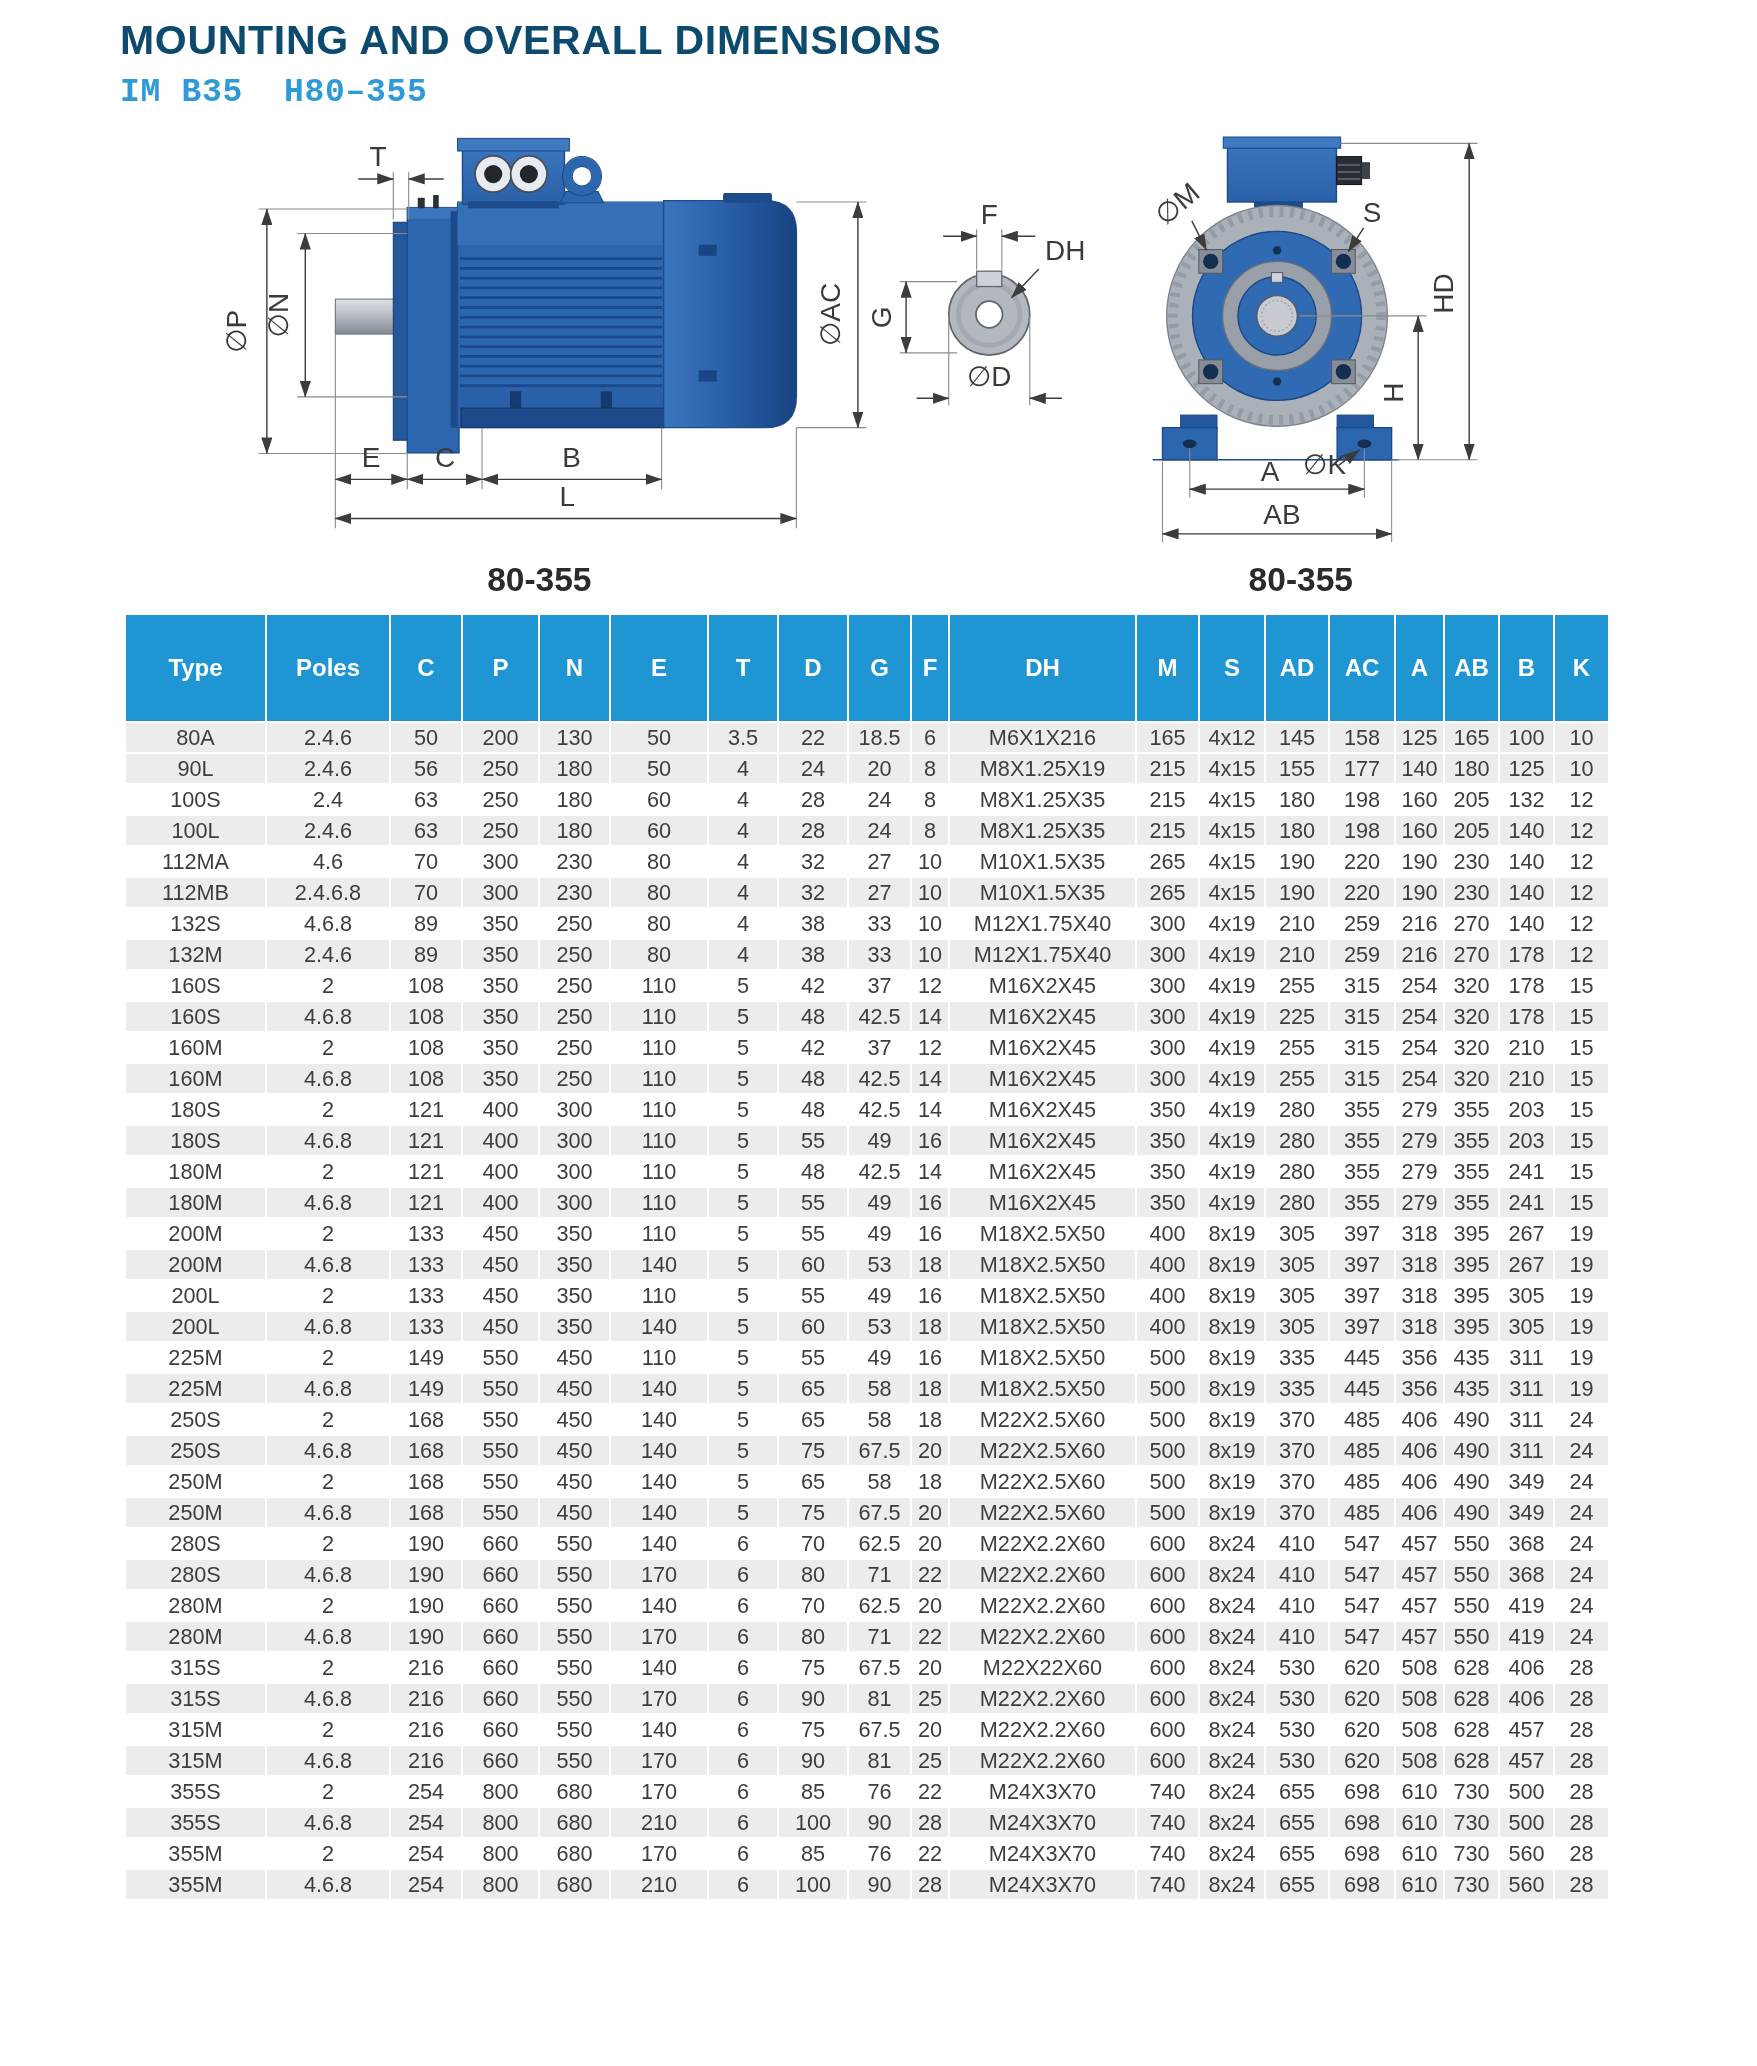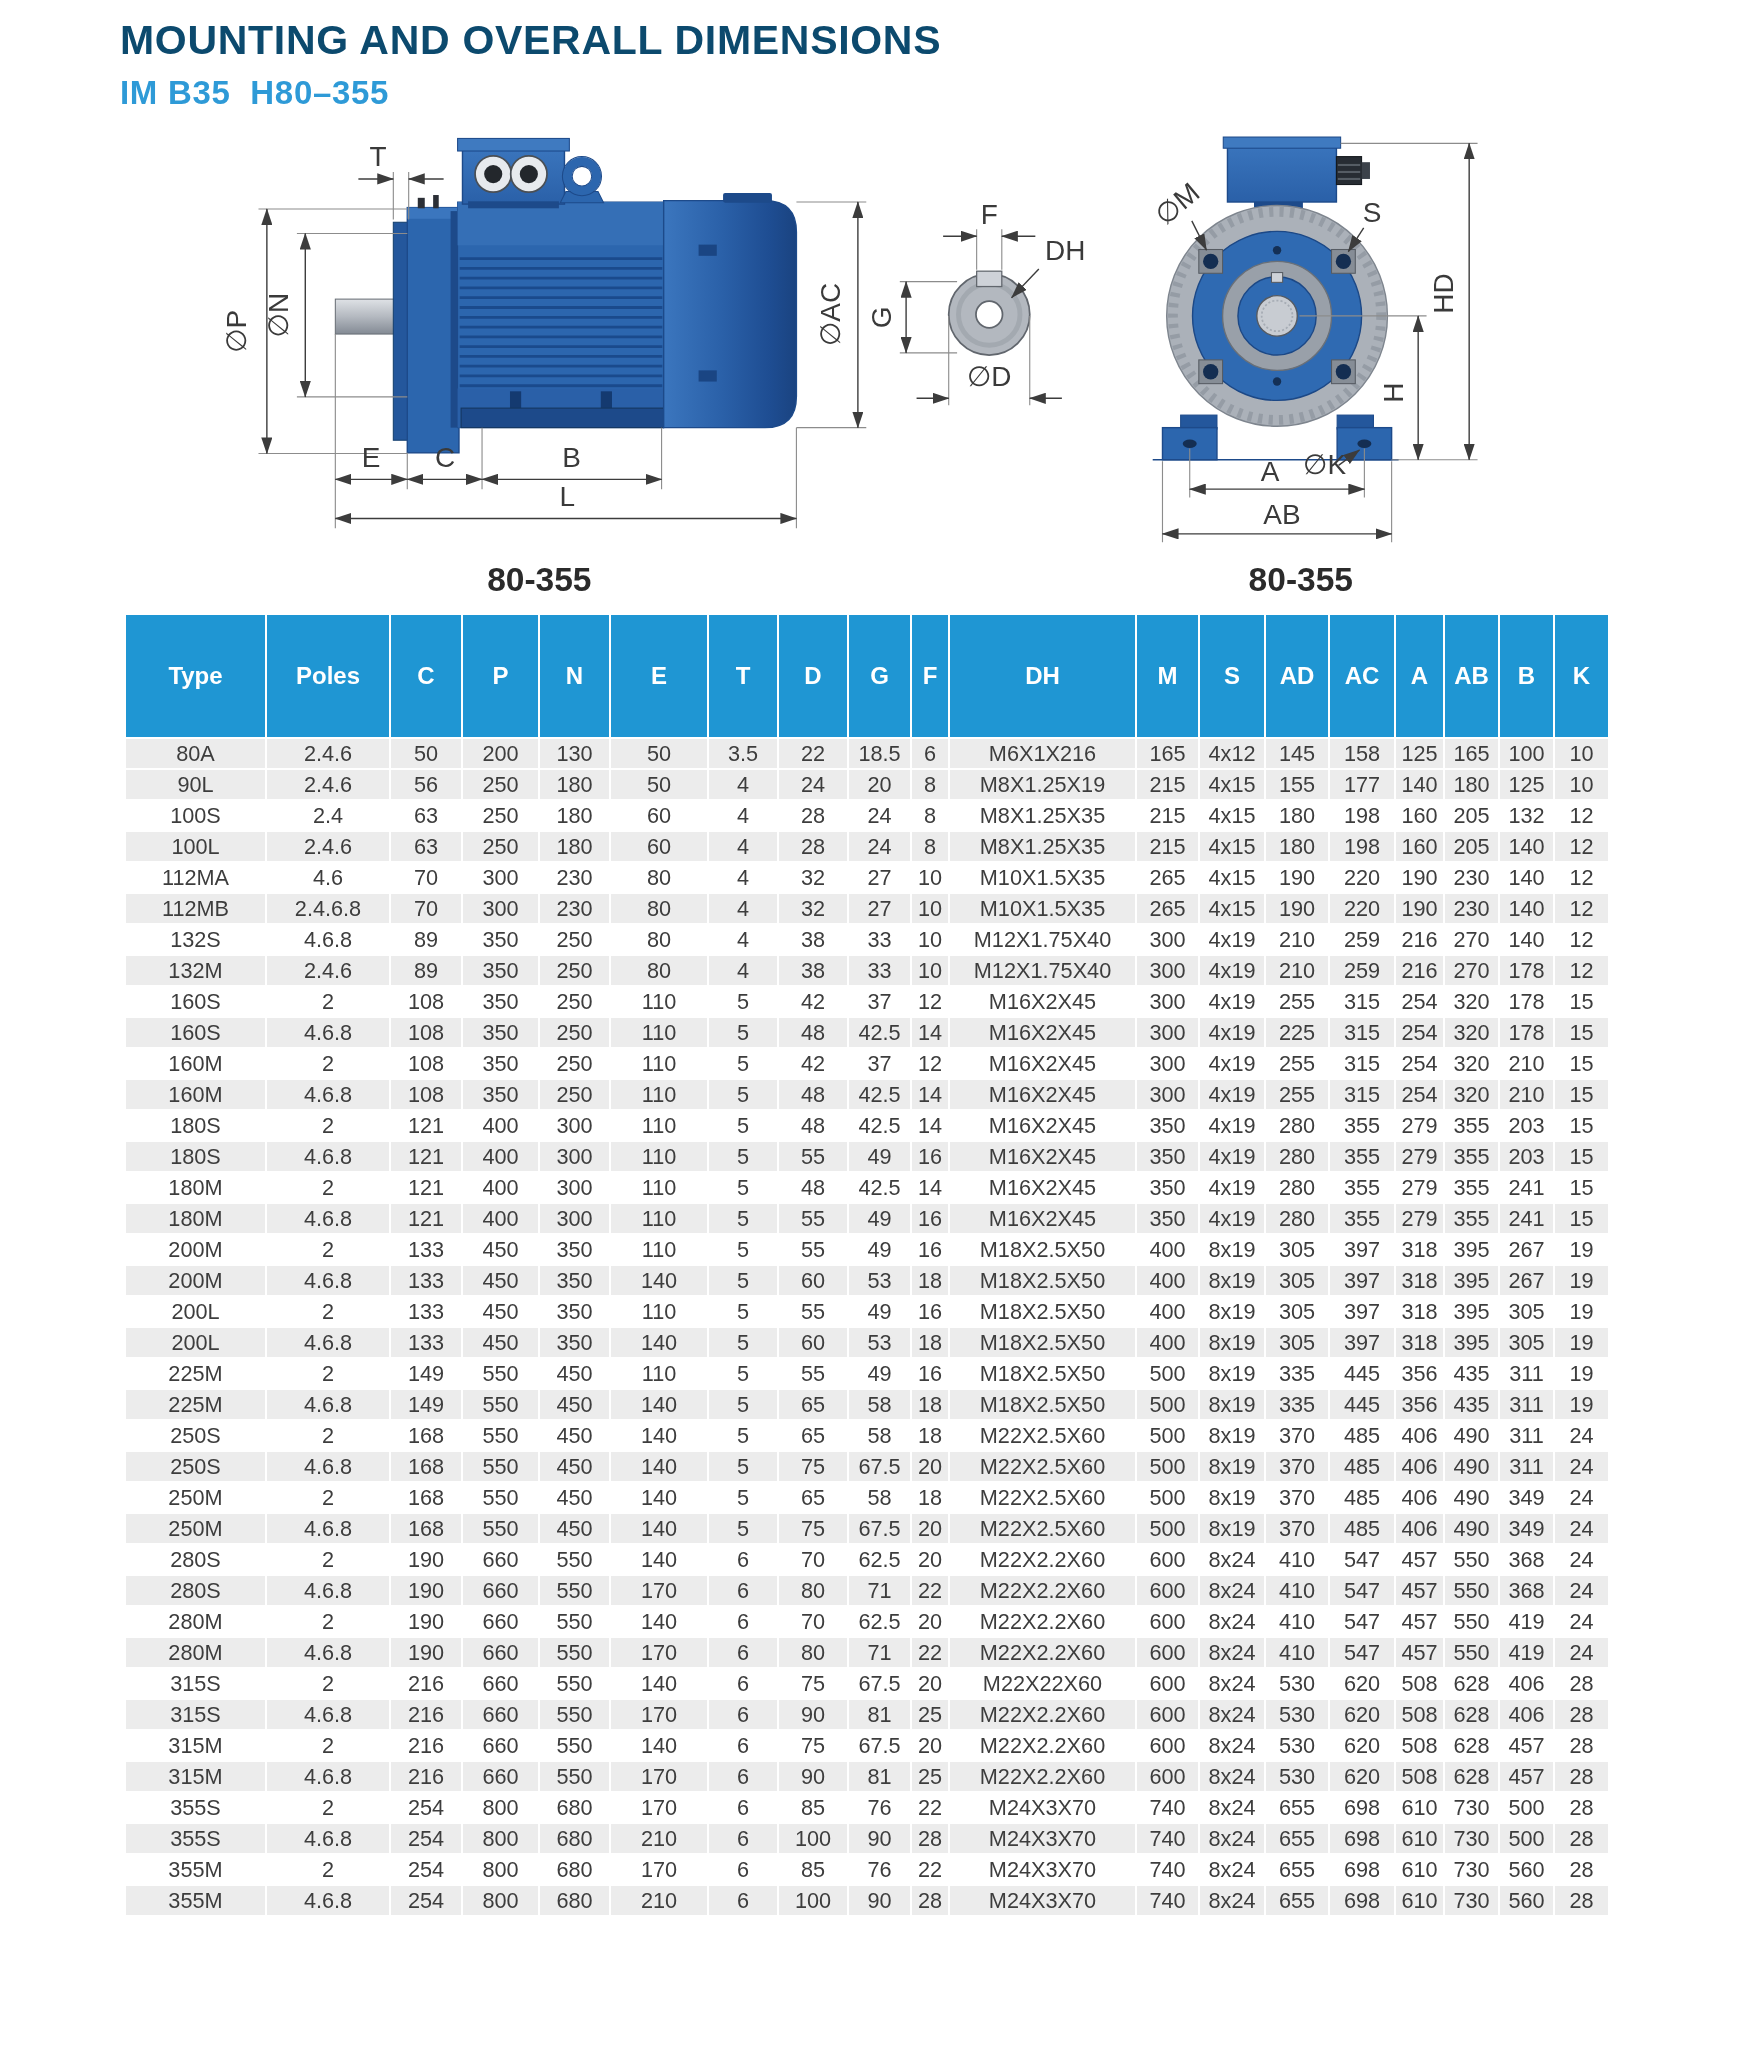--- a/index.html
+++ b/index.html
@@ -6,34 +6,34 @@
   body{
     width:1757px;height:2066px;position:relative;background:#ffffff;
     font-family:"Liberation Sans", sans-serif; overflow:hidden;
   }
   .page-title{
     position:absolute;left:120px;top:17px;margin:0;
     font-size:41px;font-weight:700;letter-spacing:0.7px;color:#0c4a6e;white-space:pre;
   }
   .page-subtitle{
     position:absolute;left:120px;top:74px;margin:0;
-    font-size:33px;font-weight:700;letter-spacing:0.7px;color:#2e9ad7;white-space:pre;
+    font-size:33px;font-weight:700;letter-spacing:0.7px;color:#2e9ad7;white-space:pre;font-family:Liberation Mono, monospace;
   }
   svg.drawings{position:absolute;left:0;top:0;width:1757px;height:615px;}
   .dim{stroke:#3c3c3c;stroke-width:2;fill:none;}
   .ext{stroke:#8c8c8c;stroke-width:1.6;fill:none;}
   .dimlabel{font-family:"Liberation Sans",sans-serif;font-size:40px;fill:#3a3a3a;}
   .caption-text{font-family:"Liberation Sans",sans-serif;font-size:48px;font-weight:700;fill:#2b2b2b;}
   table.dims{
     position:absolute;left:126px;top:615px;width:1481px;
     border-collapse:collapse;table-layout:fixed;
   }
   table.dims th{
     background:#1f96d3;color:#ffffff;font-size:24px;font-weight:700;
-    height:106px;padding:8px;text-align:center;vertical-align:middle;
+    height:106px;padding:0;text-align:center;vertical-align:middle;
     border-right:2.1px solid #ffffff;border-bottom:2.1px solid #ffffff;white-space:nowrap;overflow:hidden;
   }
   table.dims td{
     font-size:21.7px;color:#3d3d3d;height:29px;padding:0;text-align:center;vertical-align:middle;
     border-right:2.1px solid #ffffff;border-bottom:2.1px solid #ffffff;white-space:nowrap;overflow:hidden;
   }
   table.dims tr.odd td{background:#ececec;}
   table.dims tr.even td{background:#ffffff;}
 </style>
 </head>

